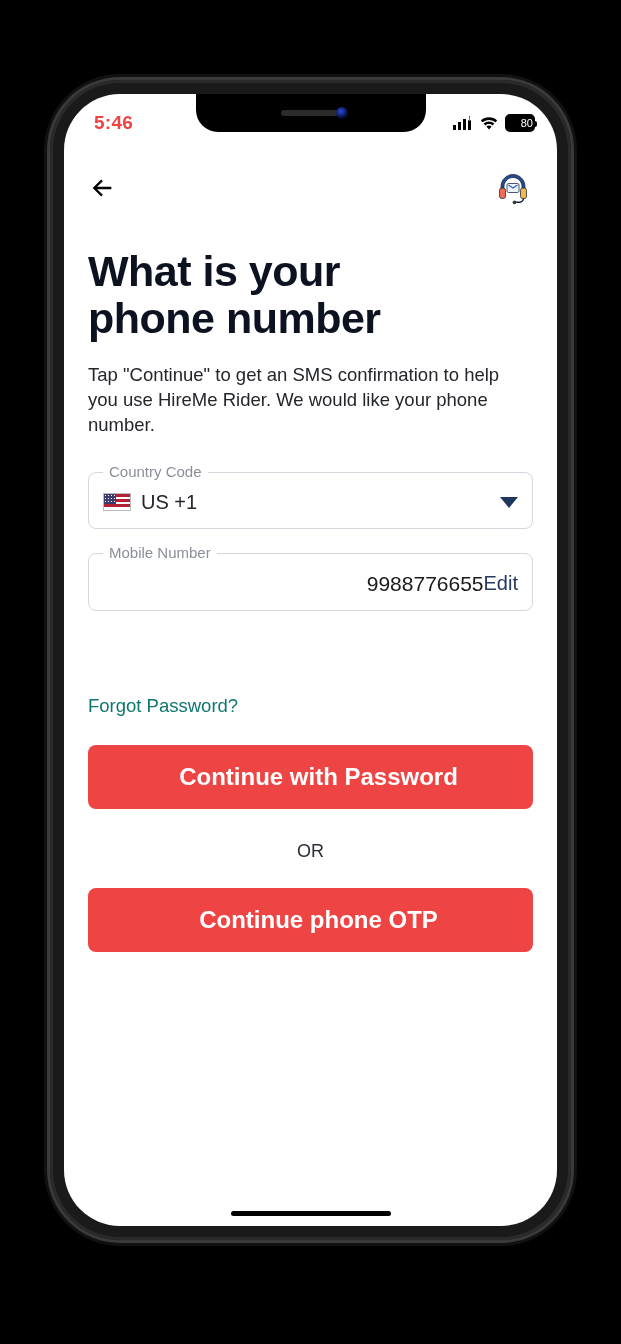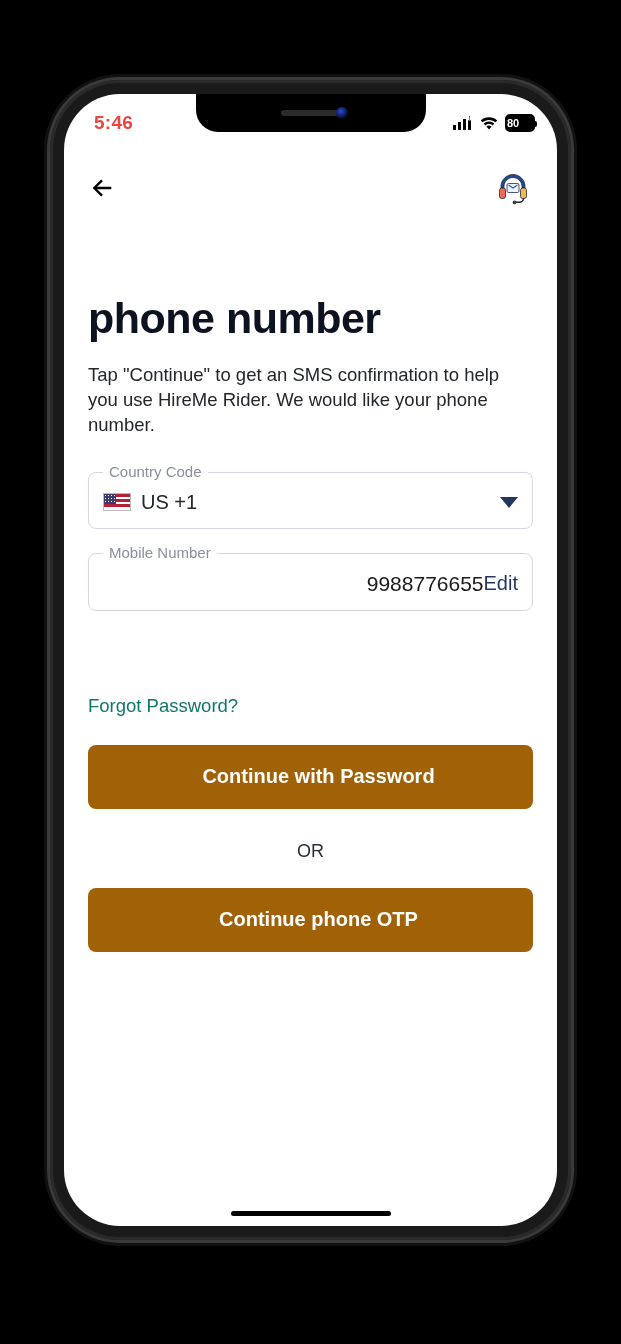--- a/index.html
+++ b/index.html
@@ -54,22 +54,22 @@
     display: flex; align-items: center; justify-content: space-between;
     padding: 4px 22px 0 30px;
     z-index: 40;
   }
   .sb-time { font-size: 19px; font-weight: 700; color: #ef4444; letter-spacing: 0.3px; }
   .sb-right { display: flex; align-items: center; gap: 6px; }
   .sb-cell, .sb-wifi, .sb-batt { display: inline-flex; }
   .sb-cell svg, .sb-wifi svg { display:block; }
   .sb-batt {
     border: 2px solid #000; border-radius: 5px; width: 30px; height: 18px;
-    position: relative; display: flex; align-items: center; justify-content: flex-start;
-    font-size: 11px; font-weight: 700; color: #fff; background: #000;
+    position: relative; display: flex; align-items: center; justify-content: flex-end;
+    font-size: 11px; font-weight: 400; color: #fff; background: #000;
   }
   .sb-batt::after {
     content: ""; position: absolute; right: -4px; top: 5px; width: 3px; height: 6px;
     background: #000; border-radius: 0 2px 2px 0;
   }
 
   
   .app {
     position: absolute; inset: 0;
     padding: 70px 24px 30px 24px;
@@ -165,23 +165,23 @@
     font-size: 18.5px;
     cursor: pointer;
   }
 
   .btn {
     margin-top: 28px;
     width: 100%;
     height: 64px;
     border: none;
     border-radius: 8px;
-    background: #a16207;
+    background: #ef4444;
     color: #fff;
-    font-size: 20px;
+    font-size: 24px;
     font-weight: 600;
     cursor: pointer;
     padding-left: 16px;
   }
   .divider {
     text-align: center;
     margin-top: 32px;
     color: #2a2f37;
     font-size: 18px;
   }
@@ -254,21 +254,21 @@
               <rect x="34" y="24" width="8" height="14" rx="3" fill="#f5b946" stroke="#12213d" stroke-width="1"></rect>
               <rect x="16" y="18" width="16" height="12" rx="2" fill="#eef3fb" stroke="#12213d" stroke-width="1"></rect>
               <path d="M18 20 l6 4 l6 -4" fill="none" stroke="#2a5cc1" stroke-width="1.5"></path>
               <path d="M38 38c0 3-3 5-6 5h-5" fill="none" stroke="#12213d" stroke-width="2"></path>
               <circle cx="26" cy="43" r="2.5" fill="#3a3a3a"></circle>
             </svg>
           </div>
         </div>
 
         <h1 class="title">
-          <br>
+          <span>What is your</span><br>
           <span>phone number</span>
         </h1>
 
         <p class="subtitle">Tap "Continue" to get an SMS confirmation to help you use HireMe Rider. We would like your phone number.</p>
 
         <div class="field">
           <span class="field-label">Country Code</span>
           <div class="cc-row">
             <span class="flag"></span>
             <span>US +1</span>

